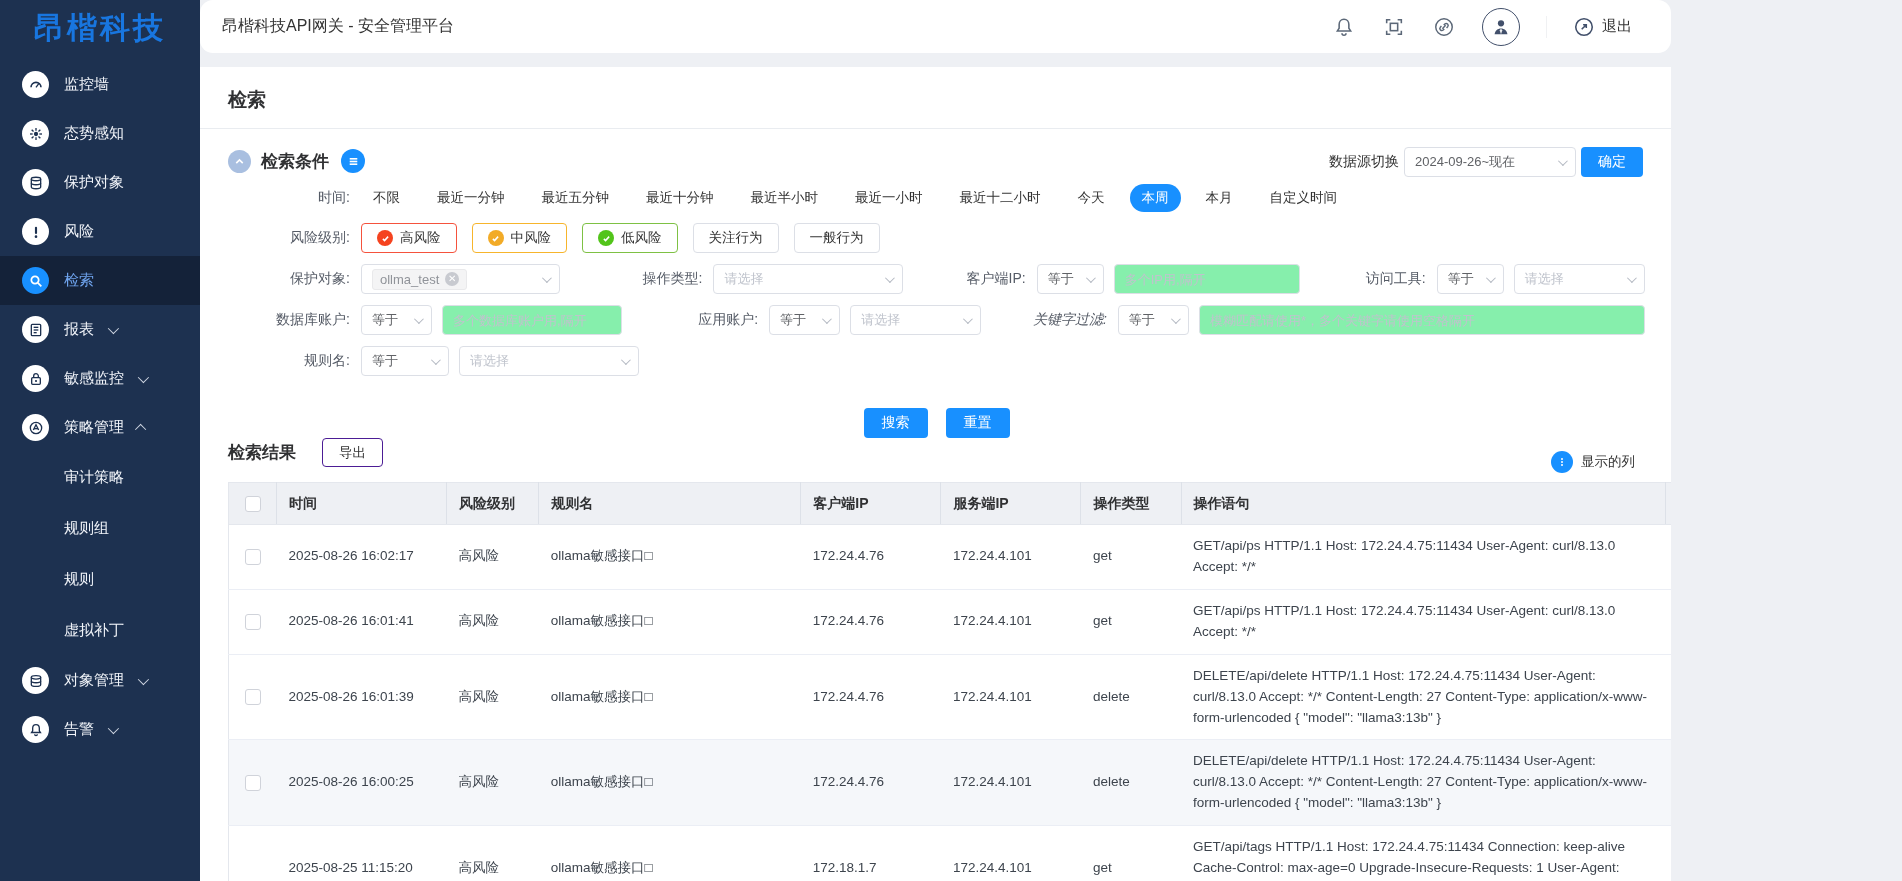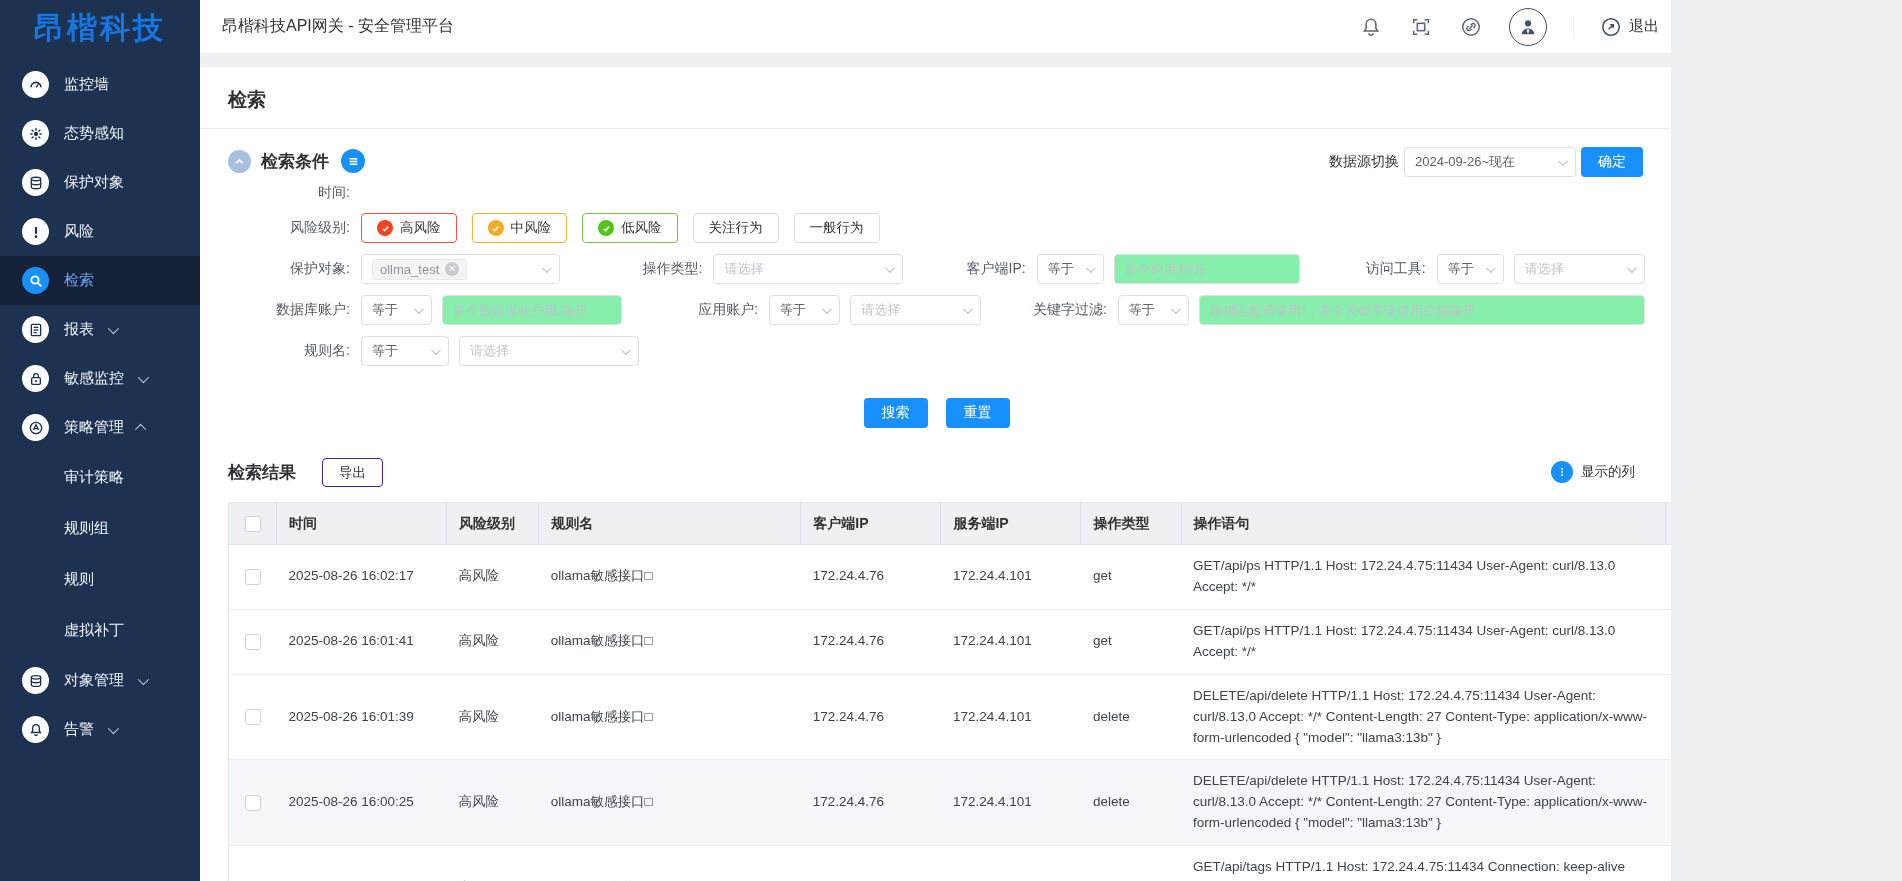--- a/index.html
+++ b/index.html
@@ -18,21 +18,21 @@
   .nav-item .ic svg { width:16px; height:16px; }
   .nav-item.active { background:#142239; color:#6fa4ee; }
   .nav-item.active .ic { background:#1890ff; color:#fff; }
   .chev { display:inline-block; width:8px; height:8px; border-right:1.6px solid #cfd6e2; border-bottom:1.6px solid #cfd6e2; margin-left:14px; }
   .chev.down { transform:rotate(45deg) translateY(-2px); }
   .chev.up { transform:rotate(-135deg) translateY(-2px); }
   .subnav .nav-sub { height:51px; display:flex; align-items:center; padding-left:64px; font-size:15px; color:#f2f5fa; cursor:pointer; }
 
   
   .main { flex:1; display:flex; flex-direction:column; min-width:0; }
-  .topbar { height:53px; background:#fff; display:flex; align-items:center; padding:0 12px 0 22px; }
+  .topbar { height:53px; background:#fff; display:flex; align-items:center; padding:0 39px 0 22px;border-radius:13px; }
   .topbar-title { font-size:16px; color:#333; }
   .topbar-right { margin-left:auto; display:flex; align-items:center; gap:26px; color:#5c6878; }
   .tb-icon { width:24px; height:24px; display:flex; align-items:center; justify-content:center; cursor:pointer; }
   .tb-icon svg { width:22px; height:22px; }
   .avatar { width:38px; height:38px; border-radius:50%; border:1.6px solid #42506b; display:flex; align-items:center; justify-content:center; color:#42506b; cursor:pointer; }
   .avatar svg { width:22px; height:22px; }
   .logout { display:flex; align-items:center; gap:7px; padding-left:26px; border-left:1px solid #f0f1f3; cursor:pointer; color:#42506b; }
   .logout-label { font-size:15px; color:#333; }
 
   .gap { height:14px; background:#eef0f4; }
@@ -83,23 +83,23 @@
   .w-rule    { width:180px; }
   .l1 { width:122px; } .l2 { width:142px; } .l3 { width:123px; } .l4 { width:126px; }
 
   .tag { display:inline-flex; align-items:center; gap:6px; background:#f4f4f5; border:1px solid #e9e9eb; border-radius:3px; padding:2px 7px; font-size:13px; color:#909399; }
   .tag-x { width:14px; height:14px; border-radius:50%; background:#c8cad0; color:#fff; font-size:10px; line-height:14px; text-align:center; font-style:normal; cursor:pointer; }
 
   .actions { display:flex; justify-content:center; gap:18px; margin-top:32px; }
   .actions .btn-primary { width:64px; padding:0; }
 
   
-  .res-head { display:flex; align-items:center; margin-top:30px; position:relative; }
+  .res-head { display:flex; align-items:center; position:relative; }
   .export-btn { margin-left:26px; height:29px; background:#fff; border:1px solid #4c1d95; border-radius:4px; font-size:13.5px; color:#333; padding:0 16px; cursor:pointer; font-family:inherit; }
-  .cols-toggle { position:absolute; right:10px; top:3px; display:flex; align-items:center; gap:8px; cursor:pointer; }
+  .cols-toggle { position:absolute; right:10px; top:13px; display:flex; align-items:center; gap:8px; cursor:pointer; }
   .cols-ic { width:22px; height:22px; border-radius:50%; background:#1890ff; color:#fff; display:flex; align-items:center; justify-content:center; }
   .cols-ic svg { width:12px; height:12px; }
   .cols-label { font-size:13.5px; color:#333; }
 
   table.grid { margin-top:15px; width:1642px; border-collapse:collapse; border:1px solid #e4e7ed; table-layout:fixed; }
   .grid th { background:#eef0f4; font-size:14px; color:#303133; font-weight:bold; text-align:left; height:42px; padding:0 12px; border-right:1px solid #dde1e8; border-bottom:1px solid #e4e7ed; }
   .grid th:last-child { border-right:none; }
   .grid td { font-size:13.5px; color:#3d444d; padding:11px 12px; border-bottom:1px solid #ebeef5; vertical-align:middle; line-height:1.55; }
   .grid tr.hovered td { background:#f5f7fa; }
   .grid .col-ck { width:48px; text-align:center; }
@@ -327,20 +327,33 @@
           <div class="select" style="width:172px;">
             <span class="val">2024-09-26~现在</span>
             <i class="sel-chev"></i>
           </div>
           <button class="btn-primary">确定</button>
         </div>
       </div>
 
       <div class="frow">
         <span class="flabel l1">时间:</span>
+        <div class="time-opts">
+          <span class="time-opt">不限</span>
+          <span class="time-opt">最近一分钟</span>
+          <span class="time-opt">最近五分钟</span>
+          <span class="time-opt">最近十分钟</span>
+          <span class="time-opt">最近半小时</span>
+          <span class="time-opt">最近一小时</span>
+          <span class="time-opt">最近十二小时</span>
+          <span class="time-opt">今天</span>
+          <span class="time-opt active">本周</span>
+          <span class="time-opt">本月</span>
+          <span class="time-opt">自定义时间</span>
+        </div>
       </div>
 
       <div class="frow">
         <span class="flabel l1">风险级别:</span>
         <span class="risk-btn risk-high">
           <span class="ck">
               <svg viewBox="0 0 24 24" fill="none" stroke="#fff" stroke-width="4">
                 <path d="M5 13l4.5 4.5L19 7"></path>
               </svg>
             </span>
@@ -410,21 +423,21 @@
         <input class="input w-db" placeholder="多个数据库账户用,隔开" style="">
         <span class="flabel l2" style="width:136px;">应用账户:</span>
         <div class="select op-select">
           <span class="val">等于</span>
           <i class="sel-chev"></i>
         </div>
         <div class="select w-app">
           <span class="ph">请选择</span>
           <i class="sel-chev"></i>
         </div>
-        <span class="flabel l3" style="width:126px;">关键字过滤:</span>
+        <span class="flabel l3" style="width:126px;font-style:italic;">关键字过滤:</span>
         <div class="select op-select">
           <span class="val">等于</span>
           <i class="sel-chev"></i>
         </div>
         <input class="input w-kw" placeholder="模糊匹配请使用*，多个关键字请使用空格隔开" style="">
       </div>
 
       <div class="frow">
         <span class="flabel l1">规则名:</span>
         <div class="select op-select">

